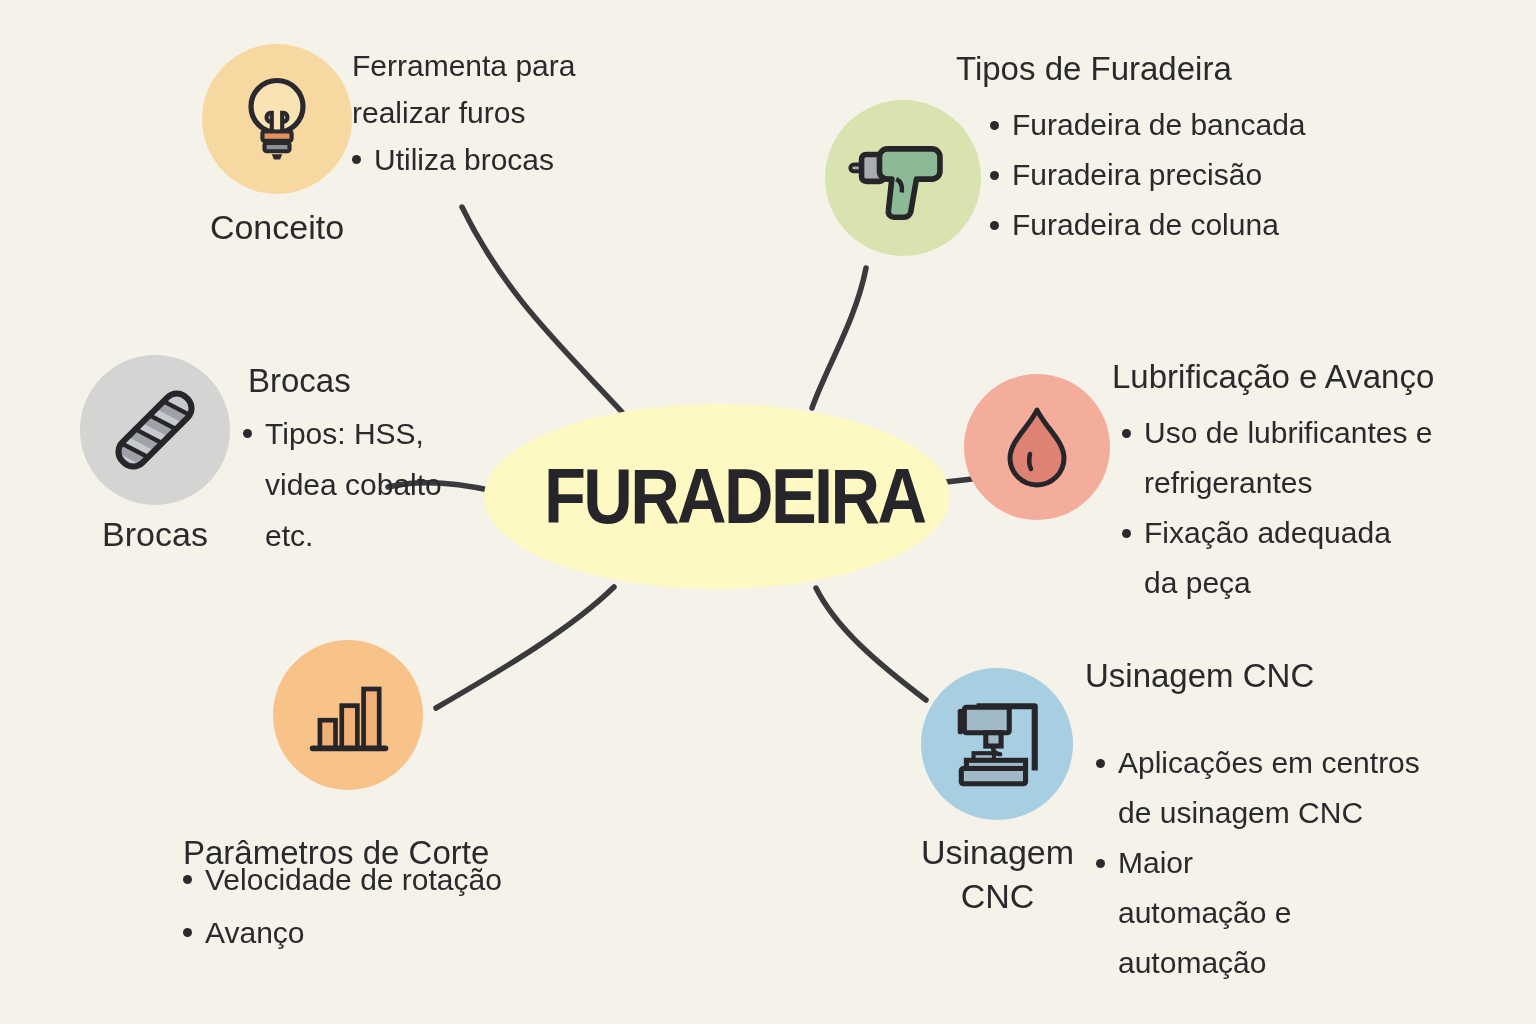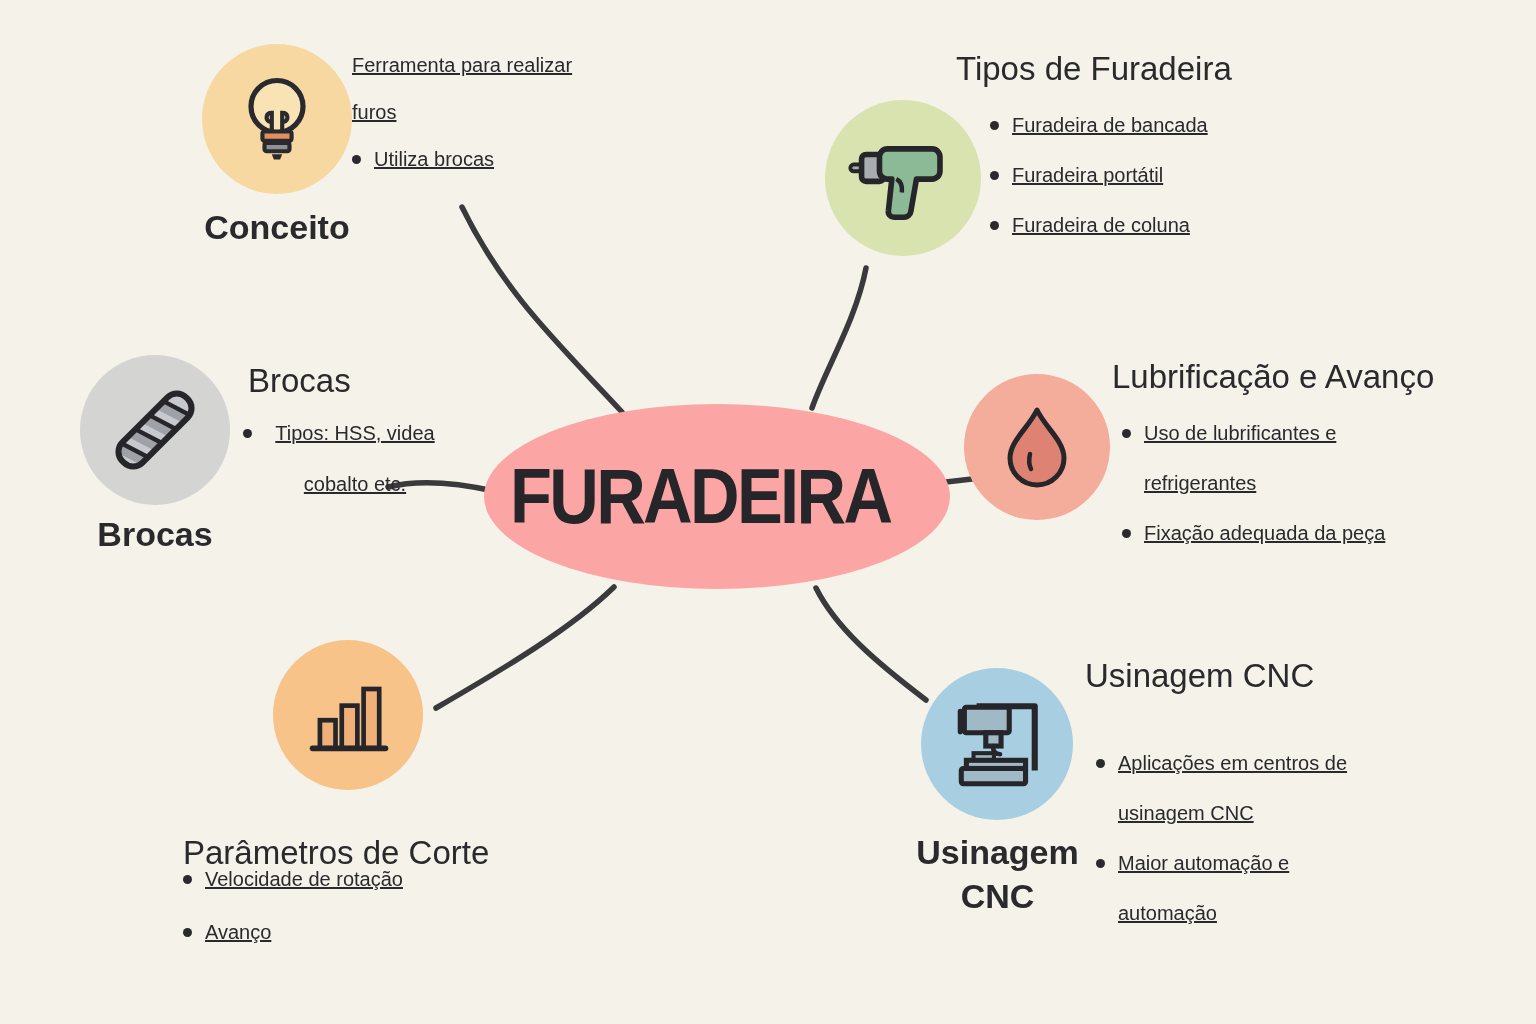--- a/index.html
+++ b/index.html
@@ -16,43 +16,43 @@
   }
   .c-conceito{left:202px;top:44px;width:150px;height:150px;background:#F7D8A1;}
   .c-tipos{left:825px;top:100px;width:156px;height:156px;background:#D9E3AF;}
   .c-brocas{left:80px;top:355px;width:150px;height:150px;background:#D4D4D2;}
   .c-lub{left:964px;top:374px;width:146px;height:146px;background:#F4AC9B;}
   .c-par{left:273px;top:640px;width:150px;height:150px;background:#F7C388;}
   .c-usi{left:921px;top:668px;width:152px;height:152px;background:#A8CEE2;}
 
   .center-ellipse{
     position:absolute;left:484px;top:404px;width:466px;height:185px;
-    background:#fca5a5;border-radius:50%;z-index:2;
-    display:flex;align-items:center;justify-content:flex-start;
+    background:#fef9c3;border-radius:50%;z-index:2;
+    display:flex;align-items:center;justify-content:flex-end;
   }
   .center-title{
     font-weight:700;font-size:78px;letter-spacing:-3px;
     transform:scaleX(.88);white-space:nowrap;color:#26262A;
   }
 
   .blk{position:absolute;z-index:3;}
   .heading{font-weight:400;font-size:33px;line-height:1.15;white-space:nowrap;}
-  .caption{font-weight:700;font-size:34px;line-height:1.3;text-align:center;}
-  .items{font-size:20px;text-decoration:underline;}
+  .caption{font-weight:400;font-size:34px;line-height:1.3;text-align:center;}
+  .items{font-size:30px;}
   .li{display:flex;gap:13px;align-items:flex-start;}
   .li .txt{line-height:50px;}
   .dot{width:9px;height:9px;border-radius:50%;background:#2A2A2C;flex:none;margin-top:21px;}
   .no-dot{padding-left:0;}
 
   
   .b-conceito .txt{line-height:47px;}
   .b-conceito .dot{margin-top:19px;}
   .b-conceito .i0{max-width:255px;}
   .b-brocas .txt{line-height:51px;}
-  .b-brocas .i0{max-width:180px;text-align:center;}
+  .b-brocas .i0{max-width:180px;}
   .b-lub .i0{max-width:300px;}
   .b-lub .i1{max-width:260px;}
   .b-par .txt{line-height:53px;}
   .b-par .dot{margin-top:22px;}
   .b-usi .i0{max-width:310px;}
   .b-usi .i1{max-width:220px;}
   svg{display:block;}
 </style>
 </head>
 <body>
@@ -107,21 +107,21 @@
     </span>
   </div>
   <div class="blk heading" style="left:956px;top:50px;">Tipos de Furadeira</div>
   <div class="blk items b-tipos" style="left:990px;top:100px;width:420px;">
     <div class="li">
       <span class="dot"></span>
       <span class="txt">Furadeira de bancada</span>
     </div>
     <div class="li">
       <span class="dot"></span>
-      <span class="txt">Furadeira portátil</span>
+      <span class="txt">Furadeira precisão</span>
     </div>
     <div class="li">
       <span class="dot"></span>
       <span class="txt">Furadeira de coluna</span>
     </div>
   </div>
 
   <div class="circle c-brocas">
     <span>
       <svg width="110" height="110" viewBox="0 0 100 100">

